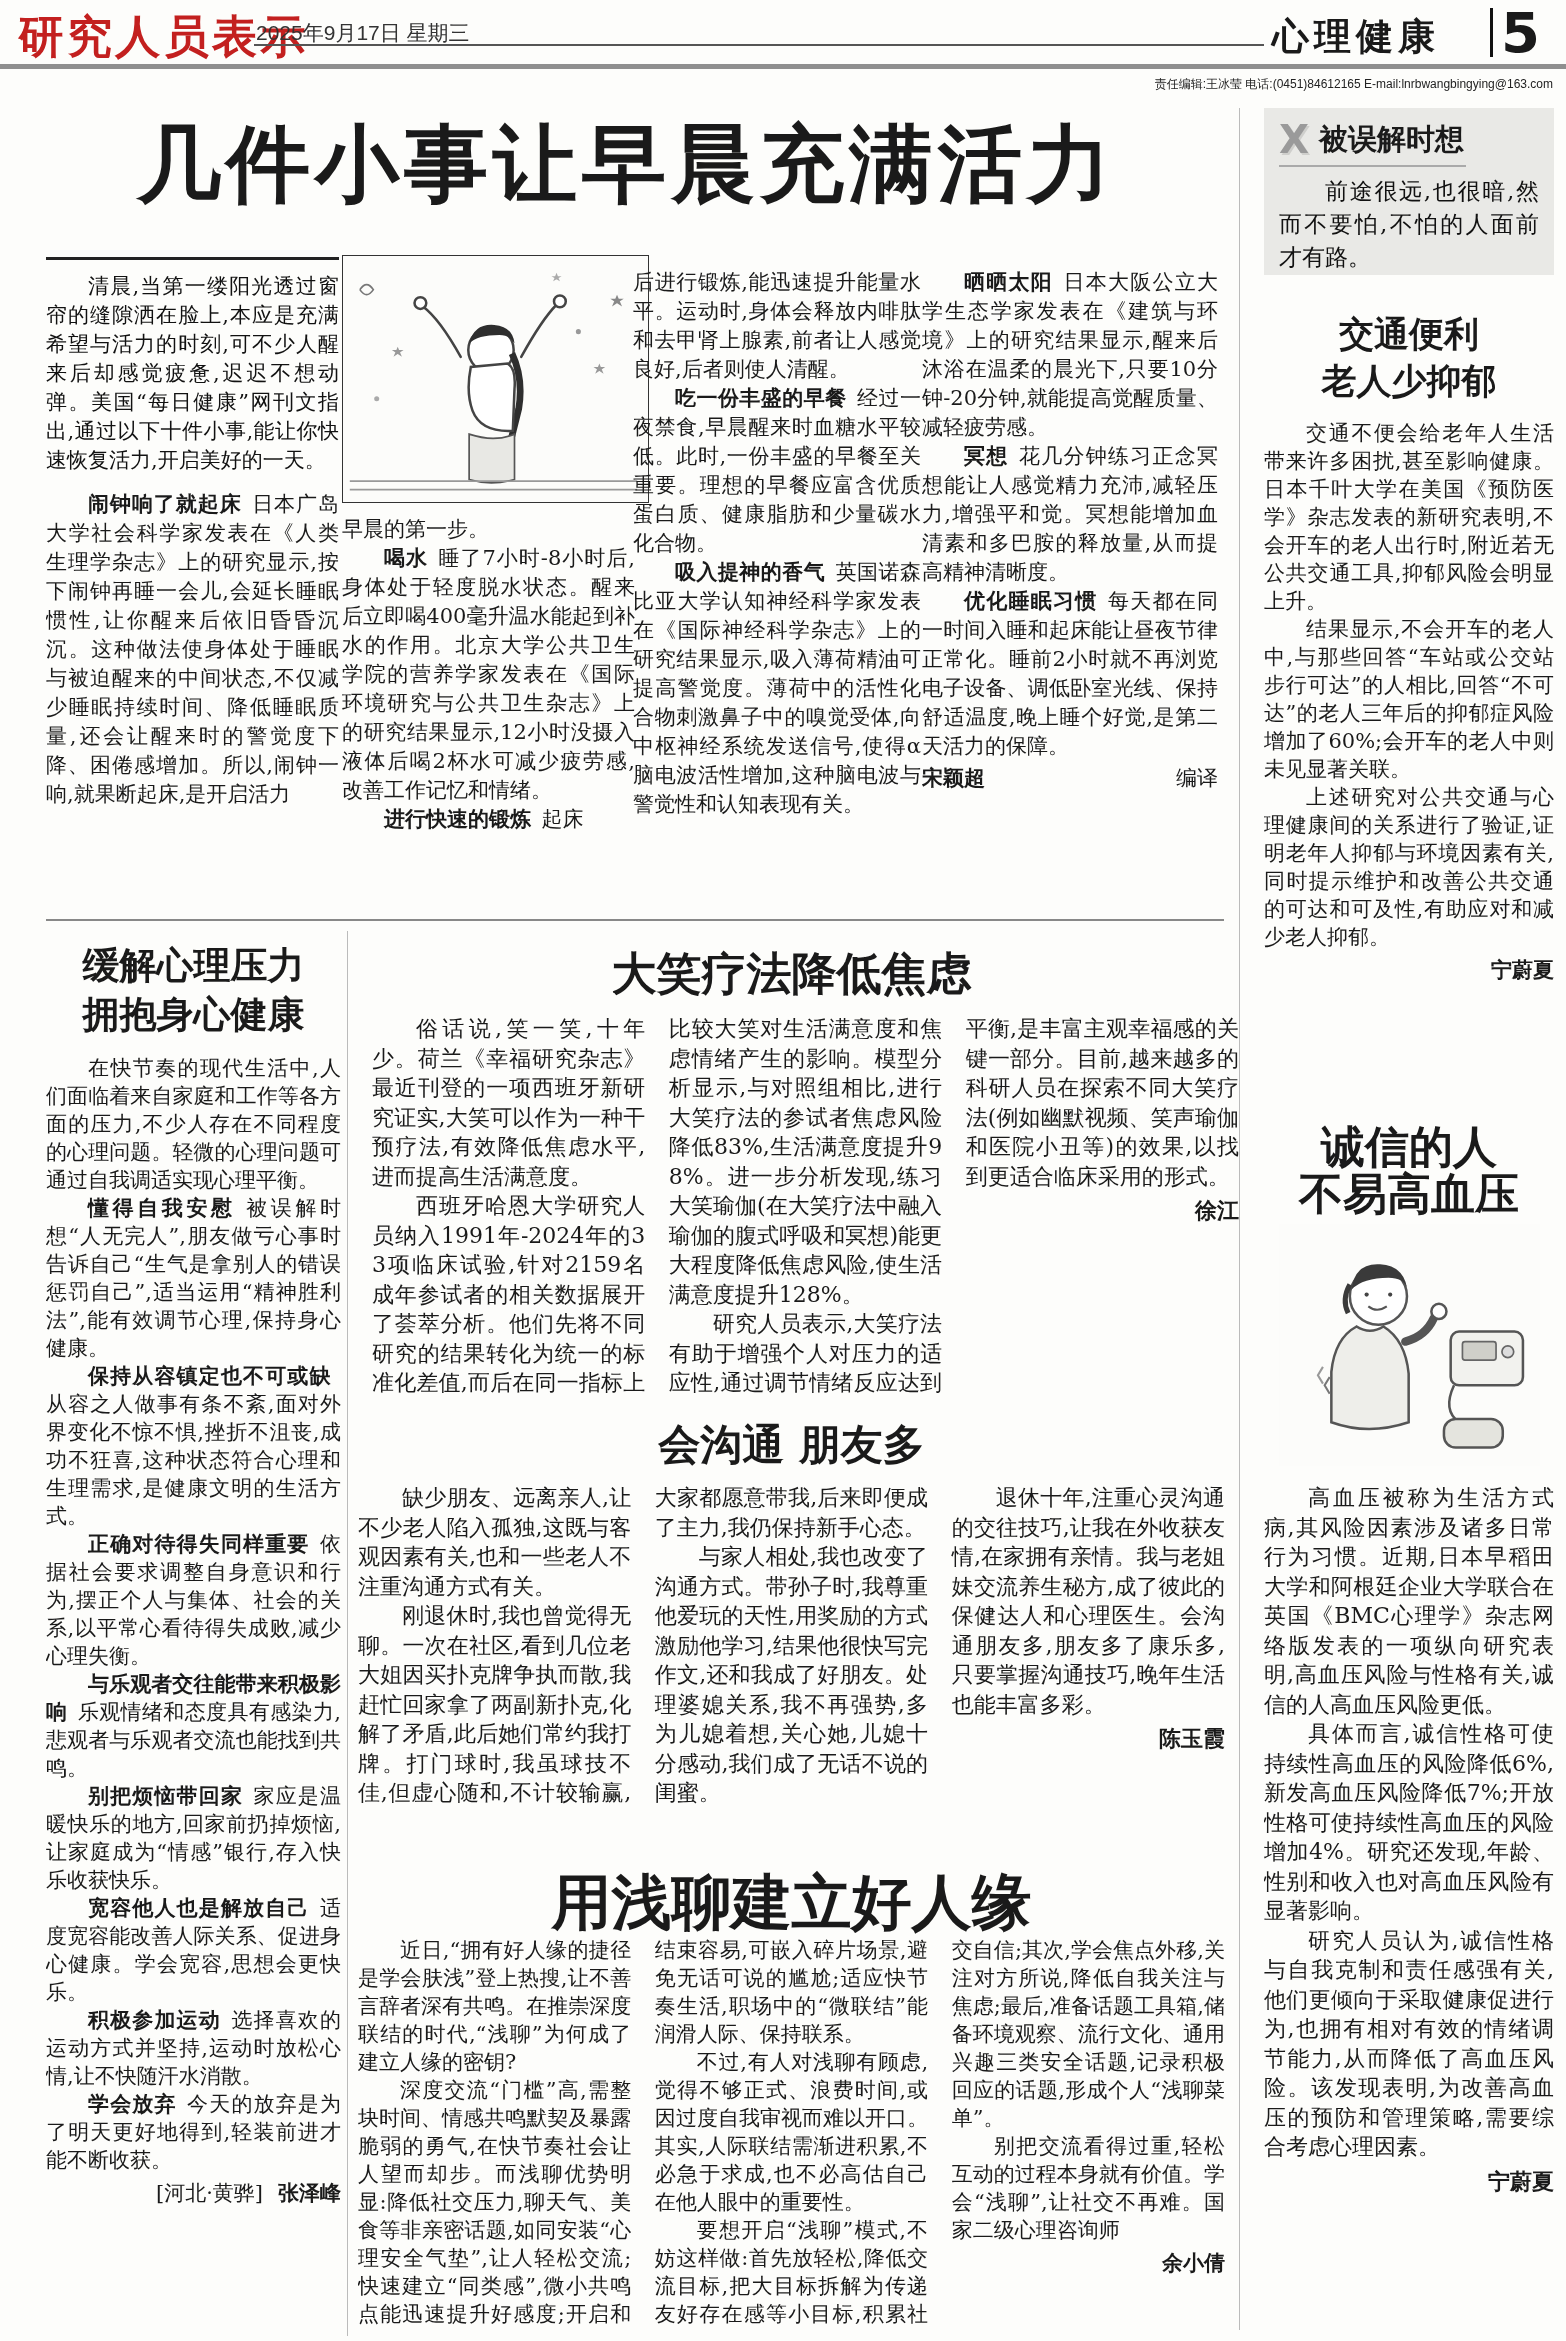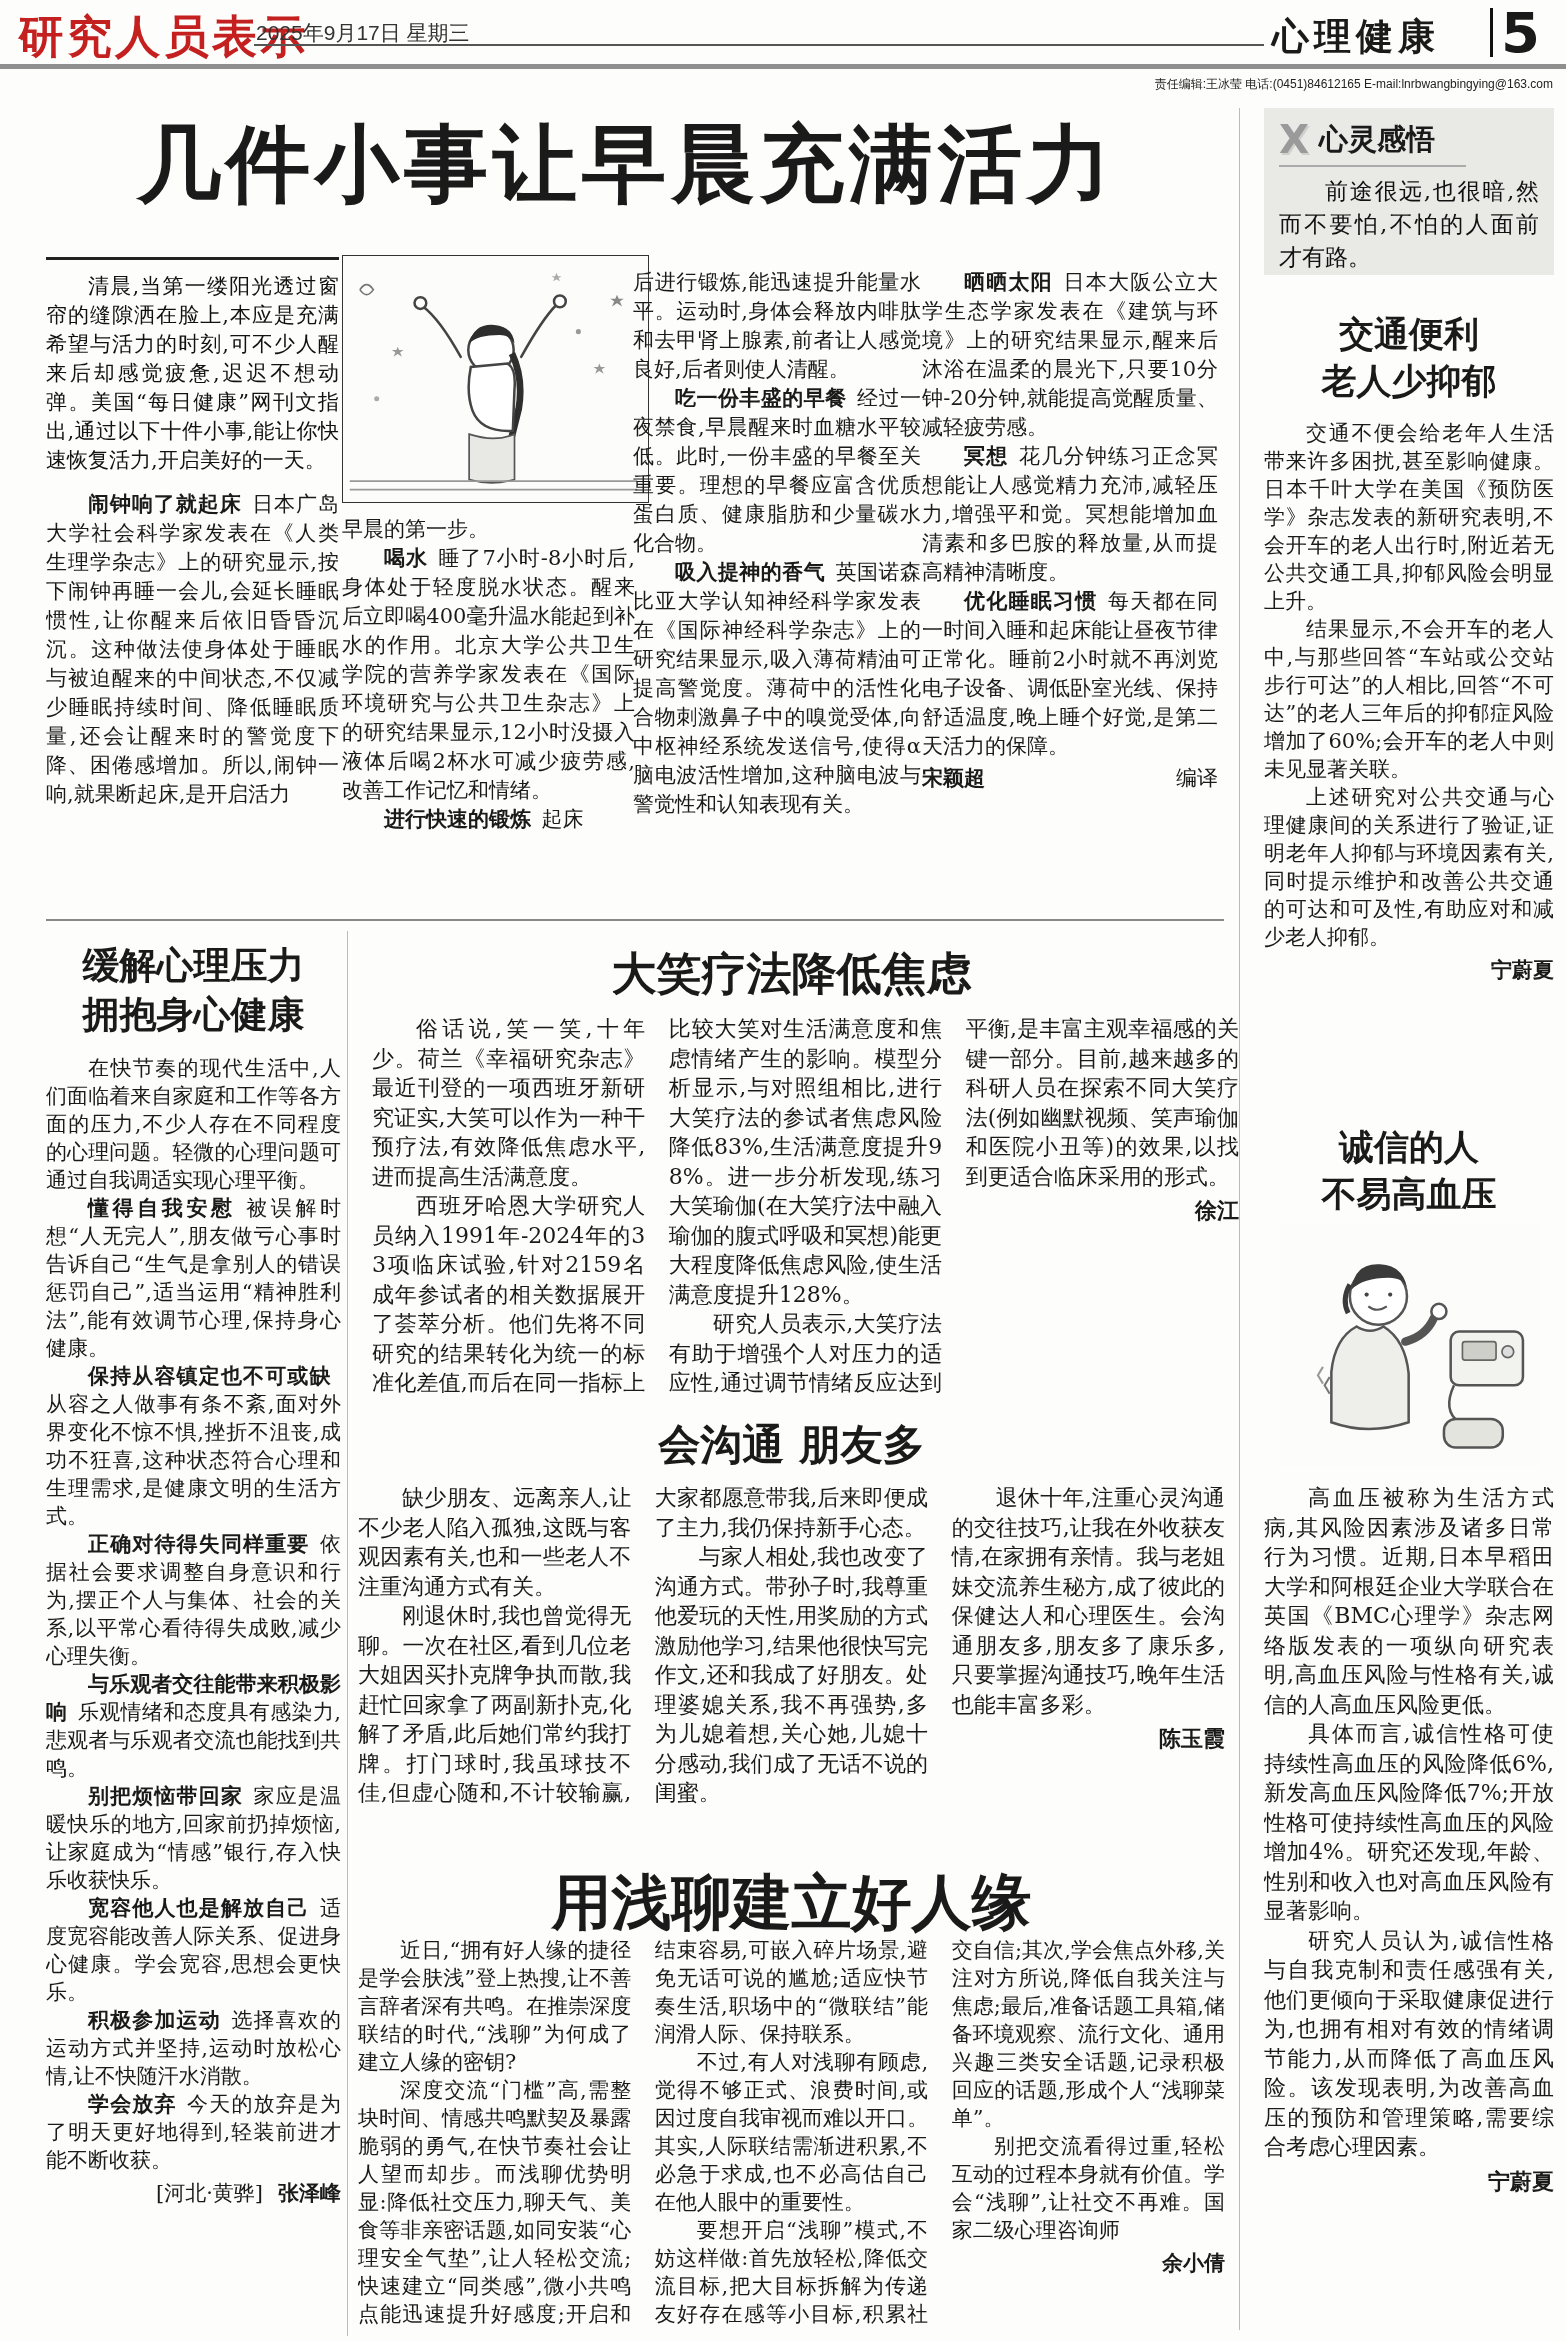--- a/index.html
+++ b/index.html
@@ -133,41 +133,41 @@
     </p>
   </div>
 
   <div class="abs main-rule"></div>
   <div class="abs v-rule-right"></div>
   <div class="abs v-rule-left"></div>
 
   <div class="abs soul-box">
     <div class="soul-head">
       <span class="soul-logo">X</span>
-      <span class="soul-title">心灵感悟</span>
+      <span class="soul-title">被误解时想</span>
     </div>
     <div class="soul-text kai">前途很远,也很暗,然而不要怕,不怕的人面前才有路。</div>
   </div>
 
   <div class="abs two-line-title" style="left:1264px;top:310px;width:290px;font-size:35px;line-height:47px;">
     <div>交通便利</div>
     <div>老人少抑郁</div>
   </div>
   <div class="abs clip body-25" style="left:1264px;top:419px;width:290px;height:665px;">
     <div>
         <p class="para">交通不便会给老年人生活带来许多困扰,甚至影响健康。日本千叶大学在美国《预防医学》杂志发表的新研究表明,不会开车的老人出行时,附近若无公共交通工具,抑郁风险会明显上升。</p>
         <p class="para">结果显示,不会开车的老人中,与那些回答“车站或公交站步行可达”的人相比,回答“不可达”的老人三年后的抑郁症风险增加了60%;会开车的老人中则未见显著关联。</p>
         <p class="para">上述研究对公共交通与心理健康间的关系进行了验证,证明老年人抑郁与环境因素有关,同时提示维护和改善公共交通的可达和可及性,有助应对和减少老人抑郁。</p>
       </div>
     <p class="byline-row">
       <b>宁蔚夏</b>
     </p>
   </div>
 
-  <div class="abs two-line-title" style="left:1264px;top:1123px;width:290px;font-size:35px;line-height:47px;">
+  <div class="abs two-line-title" style="left:1264px;top:1123px;width:290px;font-size:44px;line-height:47px;">
     <div>诚信的人</div>
     <div>不易高血压</div>
   </div>
   <div class="abs illu" style="left:1279px;top:1224px;width:261px;height:242px;">
     <svg width="261" height="242" viewBox="0 0 310 288">
       <rect width="310" height="288" fill="#fcfcfa"></rect>
       <circle cx="118" cy="86" r="34" fill="#fff" stroke="#555" stroke-width="3"></circle>
       <path d="M86 78 q4 -32 34 -30 q28 2 32 28 q-4 -12 -22 -12 q-30 0 -44 14 z" fill="#3a3a3a"></path>
       <path d="M84 72 q-10 18 -2 34" stroke="#3a3a3a" stroke-width="6" fill="none"></path>
       <path d="M106 98 q10 8 22 0" stroke="#555" stroke-width="2.5" fill="none"></path>

